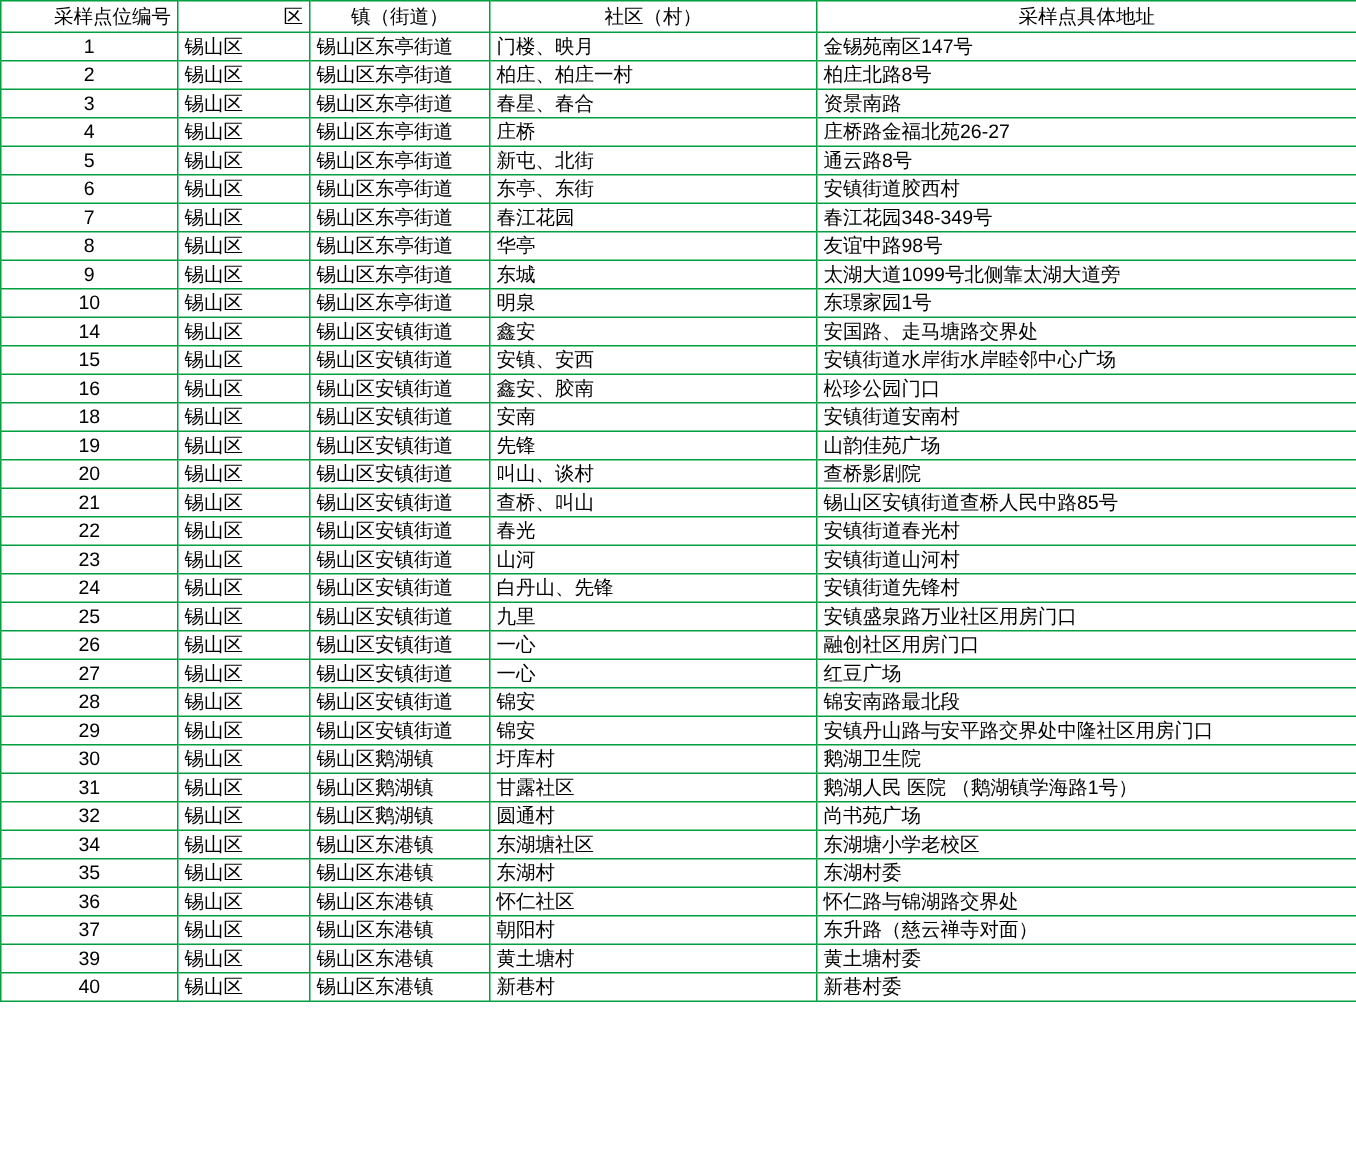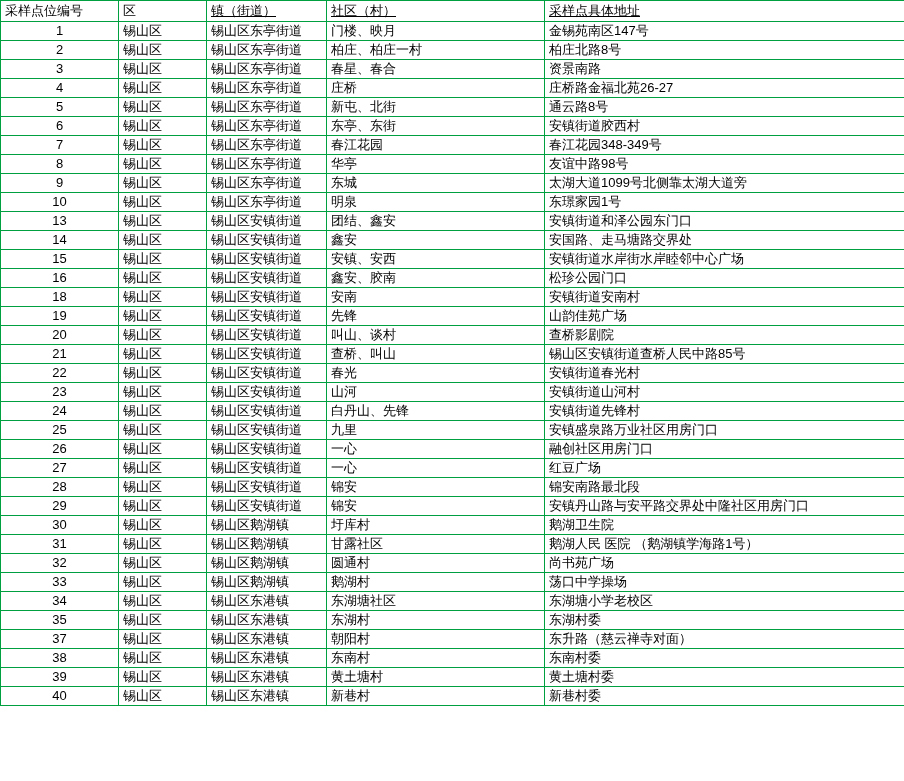--- a/index.html
+++ b/index.html
@@ -31,27 +31,26 @@
     border: 1px solid #00a040;
     padding: 0 4px;
     height: 18px;
     line-height: 18px;
     white-space: nowrap;
     overflow: hidden;
     font-weight: normal;
     font-size: 13px;
   }
   table.sampling-table thead th {
-    text-align: left;
+    text-align: right;
     height: 20px;
     line-height: 20px;
   }
   table.sampling-table thead th.left {
-    text-align: left;
-    text-decoration: underline;
+    text-align: center;
   }
   td.num {
     text-align: center;
   }
   td.ctr {
     text-align: left;
   }
   td.lft {
     text-align: left;
   }
@@ -141,27 +140,20 @@
         <td class="lft">太湖大道1099号北侧靠太湖大道旁</td>
       </tr>
       <tr>
         <td class="num">10</td>
         <td class="ctr">锡山区</td>
         <td class="lft">锡山区东亭街道</td>
         <td class="lft">明泉</td>
         <td class="lft">东璟家园1号</td>
       </tr>
       <tr>
-        <td class="num">13</td>
-        <td class="ctr">锡山区</td>
-        <td class="lft">锡山区安镇街道</td>
-        <td class="lft">团结、鑫安</td>
-        <td class="lft">安镇街道和泽公园东门口</td>
-      </tr>
-      <tr>
         <td class="num">14</td>
         <td class="ctr">锡山区</td>
         <td class="lft">锡山区安镇街道</td>
         <td class="lft">鑫安</td>
         <td class="lft">安国路、走马塘路交界处</td>
       </tr>
       <tr>
         <td class="num">15</td>
         <td class="ctr">锡山区</td>
         <td class="lft">锡山区安镇街道</td>
@@ -274,53 +266,46 @@
         <td class="lft">鹅湖人民 医院        （鹅湖镇学海路1号）</td>
       </tr>
       <tr>
         <td class="num">32</td>
         <td class="ctr">锡山区</td>
         <td class="lft">锡山区鹅湖镇</td>
         <td class="lft">圆通村</td>
         <td class="lft">尚书苑广场</td>
       </tr>
       <tr>
-        <td class="num">33</td>
-        <td class="ctr">锡山区</td>
-        <td class="lft">锡山区鹅湖镇</td>
-        <td class="lft">鹅湖村</td>
-        <td class="lft">荡口中学操场</td>
-      </tr>
-      <tr>
         <td class="num">34</td>
         <td class="ctr">锡山区</td>
         <td class="lft">锡山区东港镇</td>
         <td class="lft">东湖塘社区</td>
         <td class="lft">东湖塘小学老校区</td>
       </tr>
       <tr>
         <td class="num">35</td>
         <td class="ctr">锡山区</td>
         <td class="lft">锡山区东港镇</td>
         <td class="lft">东湖村</td>
         <td class="lft">东湖村委</td>
       </tr>
       <tr>
+        <td class="num">36</td>
+        <td class="ctr">锡山区</td>
+        <td class="lft">锡山区东港镇</td>
+        <td class="lft">怀仁社区</td>
+        <td class="lft">怀仁路与锦湖路交界处</td>
+      </tr>
+      <tr>
         <td class="num">37</td>
         <td class="ctr">锡山区</td>
         <td class="lft">锡山区东港镇</td>
         <td class="lft">朝阳村</td>
         <td class="lft">东升路（慈云禅寺对面）</td>
-      </tr>
-      <tr>
-        <td class="num">38</td>
-        <td class="ctr">锡山区</td>
-        <td class="lft">锡山区东港镇</td>
-        <td class="lft">东南村</td>
-        <td class="lft">东南村委</td>
       </tr>
       <tr>
         <td class="num">39</td>
         <td class="ctr">锡山区</td>
         <td class="lft">锡山区东港镇</td>
         <td class="lft">黄土塘村</td>
         <td class="lft">黄土塘村委</td>
       </tr>
       <tr>
         <td class="num">40</td>

